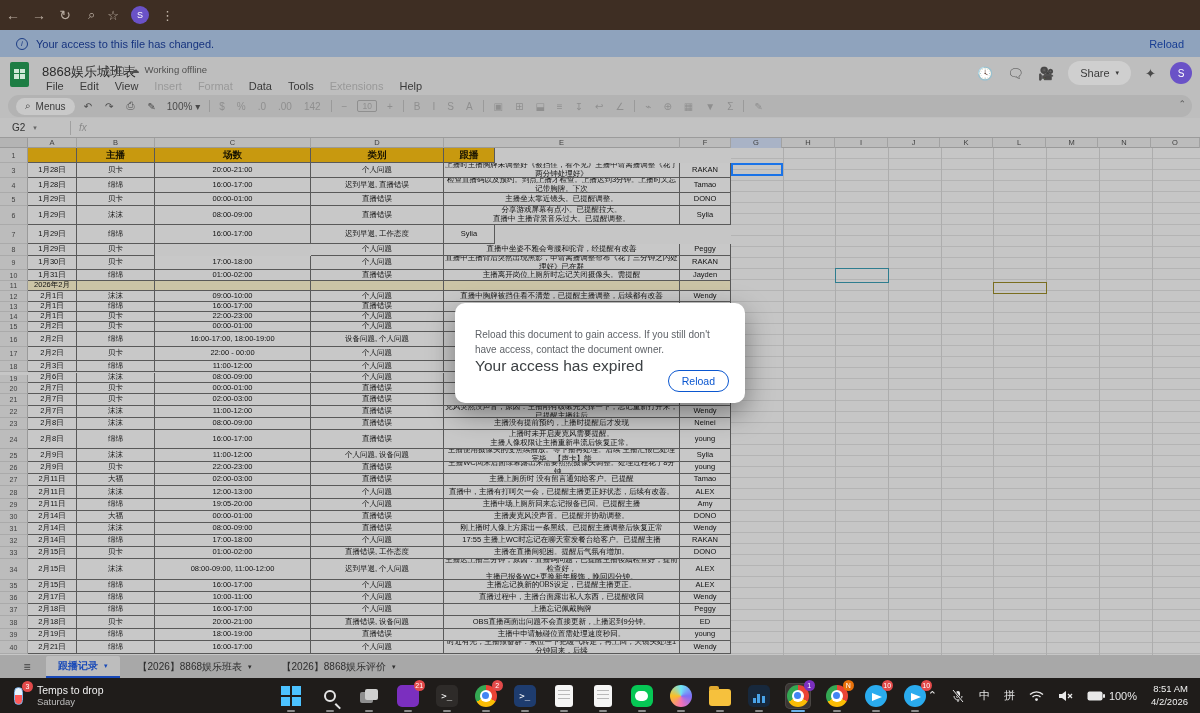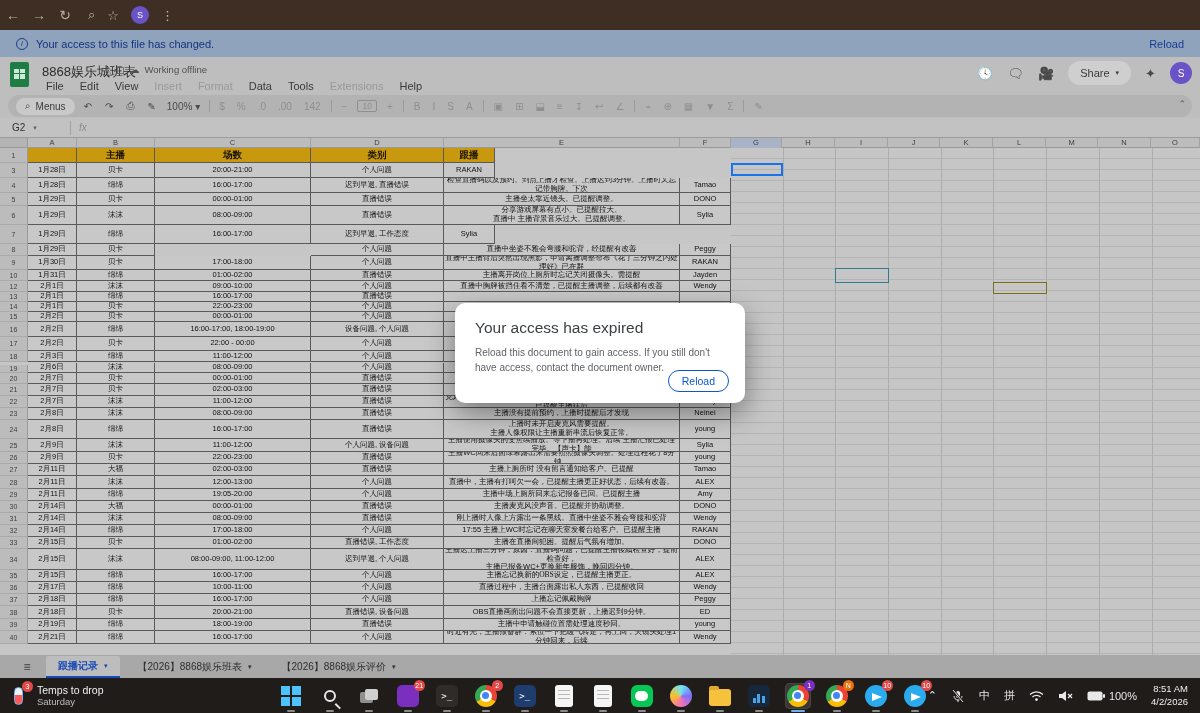--- a/index.html
+++ b/index.html
@@ -278,20 +278,21 @@
         <div class="cell c-c" style="width: 156px;">场数</div>
         <div class="cell c-d" style="width: 133px;">类别</div>
         <div class="cell c-f" style="width: 51px;">跟播</div>
       </div>
       <div class="grow data-row" style="height: 15px;">
         <div class="rnum">3</div>
         <div class="cell c-a" style="width: 49px;">1月28日</div>
         <div class="cell c-b" style="width: 78px;">贝卡</div>
         <div class="cell c-c" style="width: 156px;">20:00-21:00</div>
         <div class="cell c-d" style="width: 133px;">个人问题</div>
+        <div class="cell c-e" style="width: 236px;">上播时主播胸牌未调整好《被挡住，看不见》主播中请离播调整《花了两分钟处理好》</div>
         <div class="cell c-f" style="width: 51px;">RAKAN</div>
       </div>
       <div class="grow data-row" style="height: 15px;">
         <div class="rnum">4</div>
         <div class="cell c-a" style="width: 49px;">1月28日</div>
         <div class="cell c-b" style="width: 78px;">绵绵</div>
         <div class="cell c-c" style="width: 156px;">16:00-17:00</div>
         <div class="cell c-d" style="width: 133px;">迟到早退, 直播错误</div>
         <div class="cell c-e" style="width: 236px;">检查直播码以及预约。到点上播才检查。上播迟到3分钟。上播时又忘记带胸牌。下次</div>
         <div class="cell c-f" style="width: 51px;">Tamao</div>
@@ -343,20 +344,29 @@
       </div>
       <div class="grow data-row" style="height: 11px;">
         <div class="rnum">10</div>
         <div class="cell c-a" style="width: 49px;">1月31日</div>
         <div class="cell c-b" style="width: 78px;">绵绵</div>
         <div class="cell c-c" style="width: 156px;">01:00-02:00</div>
         <div class="cell c-d" style="width: 133px;">直播错误</div>
         <div class="cell c-e" style="width: 236px;">主播离开岗位上厕所时忘记关闭摄像头。需提醒</div>
         <div class="cell c-f" style="width: 51px;">Jayden</div>
       </div>
+      <div class="grow sec-row" style="height: 10px;">
+        <div class="rnum">11</div>
+        <div class="cell c-a" style="width: 49px;">2026年2月</div>
+        <div class="cell c-b" style="width: 78px;"></div>
+        <div class="cell c-c" style="width: 156px;"></div>
+        <div class="cell c-d" style="width: 133px;"></div>
+        <div class="cell c-e" style="width: 236px;"></div>
+        <div class="cell c-f" style="width: 51px;"></div>
+      </div>
       <div class="grow data-row" style="height: 11px;">
         <div class="rnum">12</div>
         <div class="cell c-a" style="width: 49px;">2月1日</div>
         <div class="cell c-b" style="width: 78px;">沫沫</div>
         <div class="cell c-c" style="width: 156px;">09:00-10:00</div>
         <div class="cell c-d" style="width: 133px;">个人问题</div>
         <div class="cell c-e" style="width: 236px;">直播中胸牌被挡住看不清楚，已提醒主播调整，后续都有改善</div>
         <div class="cell c-f" style="width: 51px;">Wendy</div>
       </div>
       <div class="grow data-row" style="height: 10px;">
@@ -521,21 +531,21 @@
         <div class="cell c-d" style="width: 133px;">直播错误</div>
         <div class="cell c-e" style="width: 236px;">主播麦克风没声音。已提醒并协助调整。</div>
         <div class="cell c-f" style="width: 51px;">DONO</div>
       </div>
       <div class="grow data-row" style="height: 12px;">
         <div class="rnum">31</div>
         <div class="cell c-a" style="width: 49px;">2月14日</div>
         <div class="cell c-b" style="width: 78px;">沫沫</div>
         <div class="cell c-c" style="width: 156px;">08:00-09:00</div>
         <div class="cell c-d" style="width: 133px;">直播错误</div>
-        <div class="cell c-e" style="width: 236px;">刚上播时人像上方露出一条黑线。直播中坐姿不雅会弯腰和驼背</div>
+        <div class="cell c-e" style="width: 236px;">刚上播时人像上方露出一条黑线。已提醒主播调整后恢复正常</div>
         <div class="cell c-f" style="width: 51px;">Wendy</div>
       </div>
       <div class="grow data-row" style="height: 12px;">
         <div class="rnum">32</div>
         <div class="cell c-a" style="width: 49px;">2月14日</div>
         <div class="cell c-b" style="width: 78px;">绵绵</div>
         <div class="cell c-c" style="width: 156px;">17:00-18:00</div>
         <div class="cell c-d" style="width: 133px;">个人问题</div>
         <div class="cell c-e" style="width: 236px;">17:55 主播上WC时忘记在聊天室发餐台给客户。已提醒主播</div>
         <div class="cell c-f" style="width: 51px;">RAKAN</div>
@@ -613,22 +623,22 @@
         <div class="cell c-e" style="width: 236px;">时近有光，主播报备群：累位一下把暖气转走，再上回，关镜头处理1分钟回来，后续</div>
         <div class="cell c-f" style="width: 51px;">Wendy</div>
       </div>
     </div>
   <div class="sel-box" style="left:731px;top:25px;width:52px;height:13px"></div>
   <div class="peer-box-teal" style="left:835px;top:130px;width:54px;height:15px"></div>
   <div class="peer-box-olive" style="left:993px;top:144px;width:54px;height:12px"></div>
 </div>
 
 <div id="dialog" class="abs">
+  <div id="dialog-body">Reload this document to gain access. If you still don't have access, contact the document owner.</div>
   <div id="dialog-title">Your access has expired</div>
-  <div id="dialog-body">Reload this document to gain access. If you still don't have access, contact the document owner.</div>
   <button id="dialog-btn">Reload</button>
 </div>
 
 <div id="tabbar" class="abs">
   <span id="all-sheets-ic">≡</span>
 <div class="sheet-tab active">
       <div style="display: inline;">跟播记录</div>
       <div class="tab-caret" style="display: inline;">▾</div>
     </div>
     <div class="sheet-tab">

